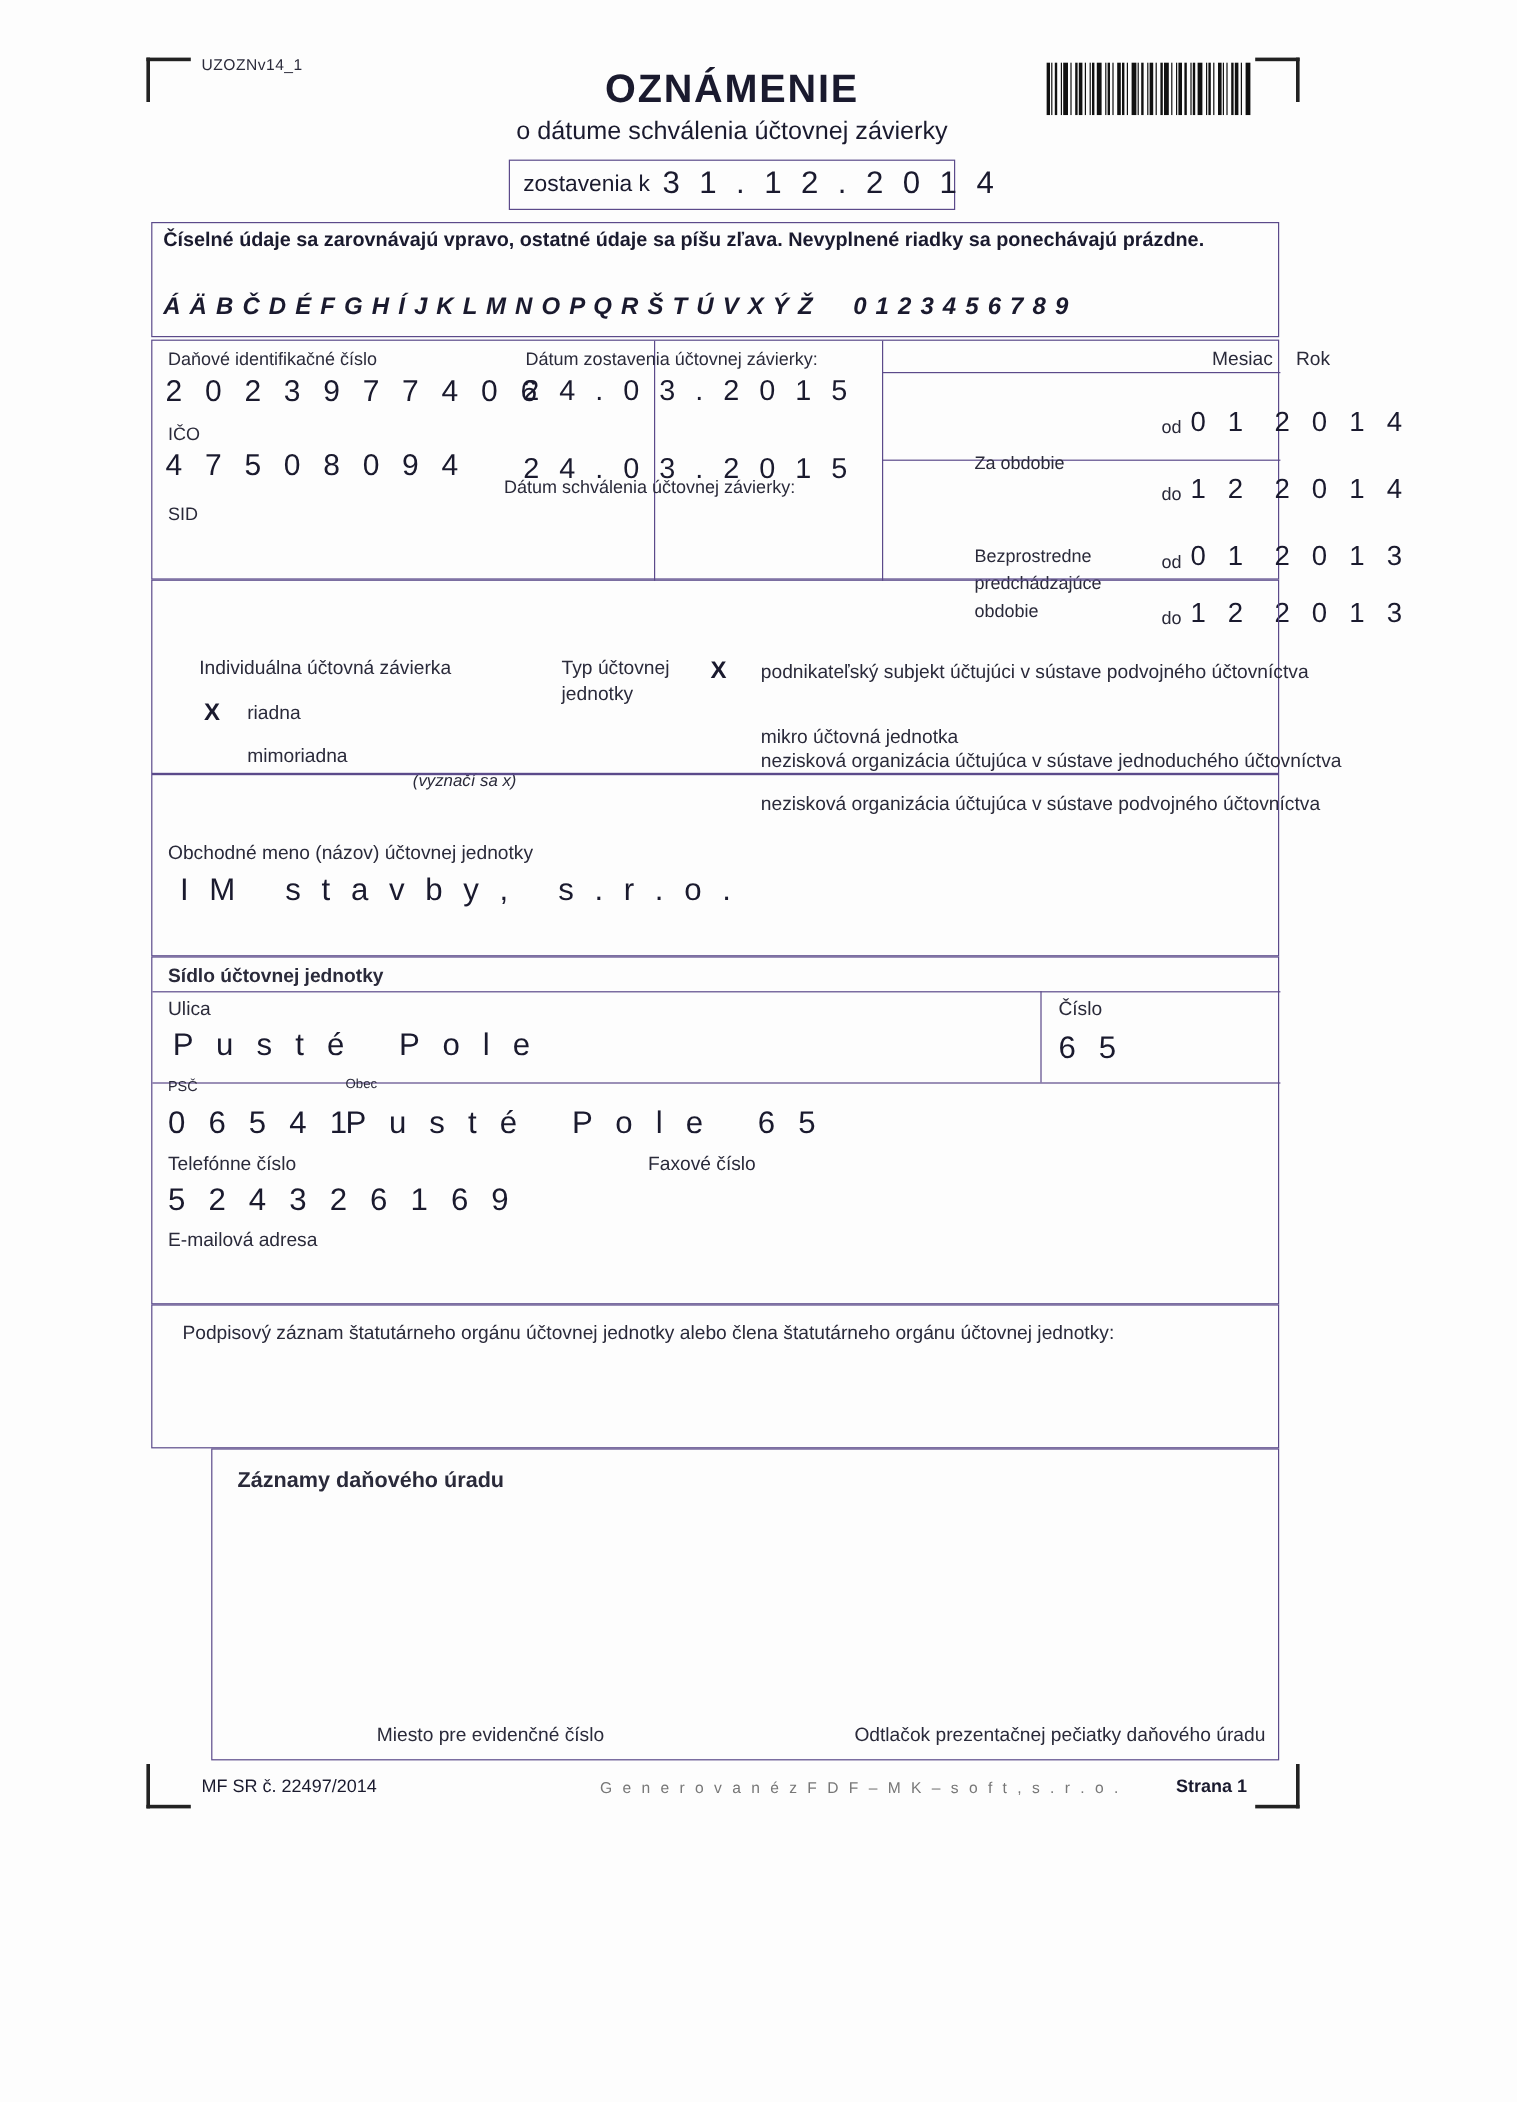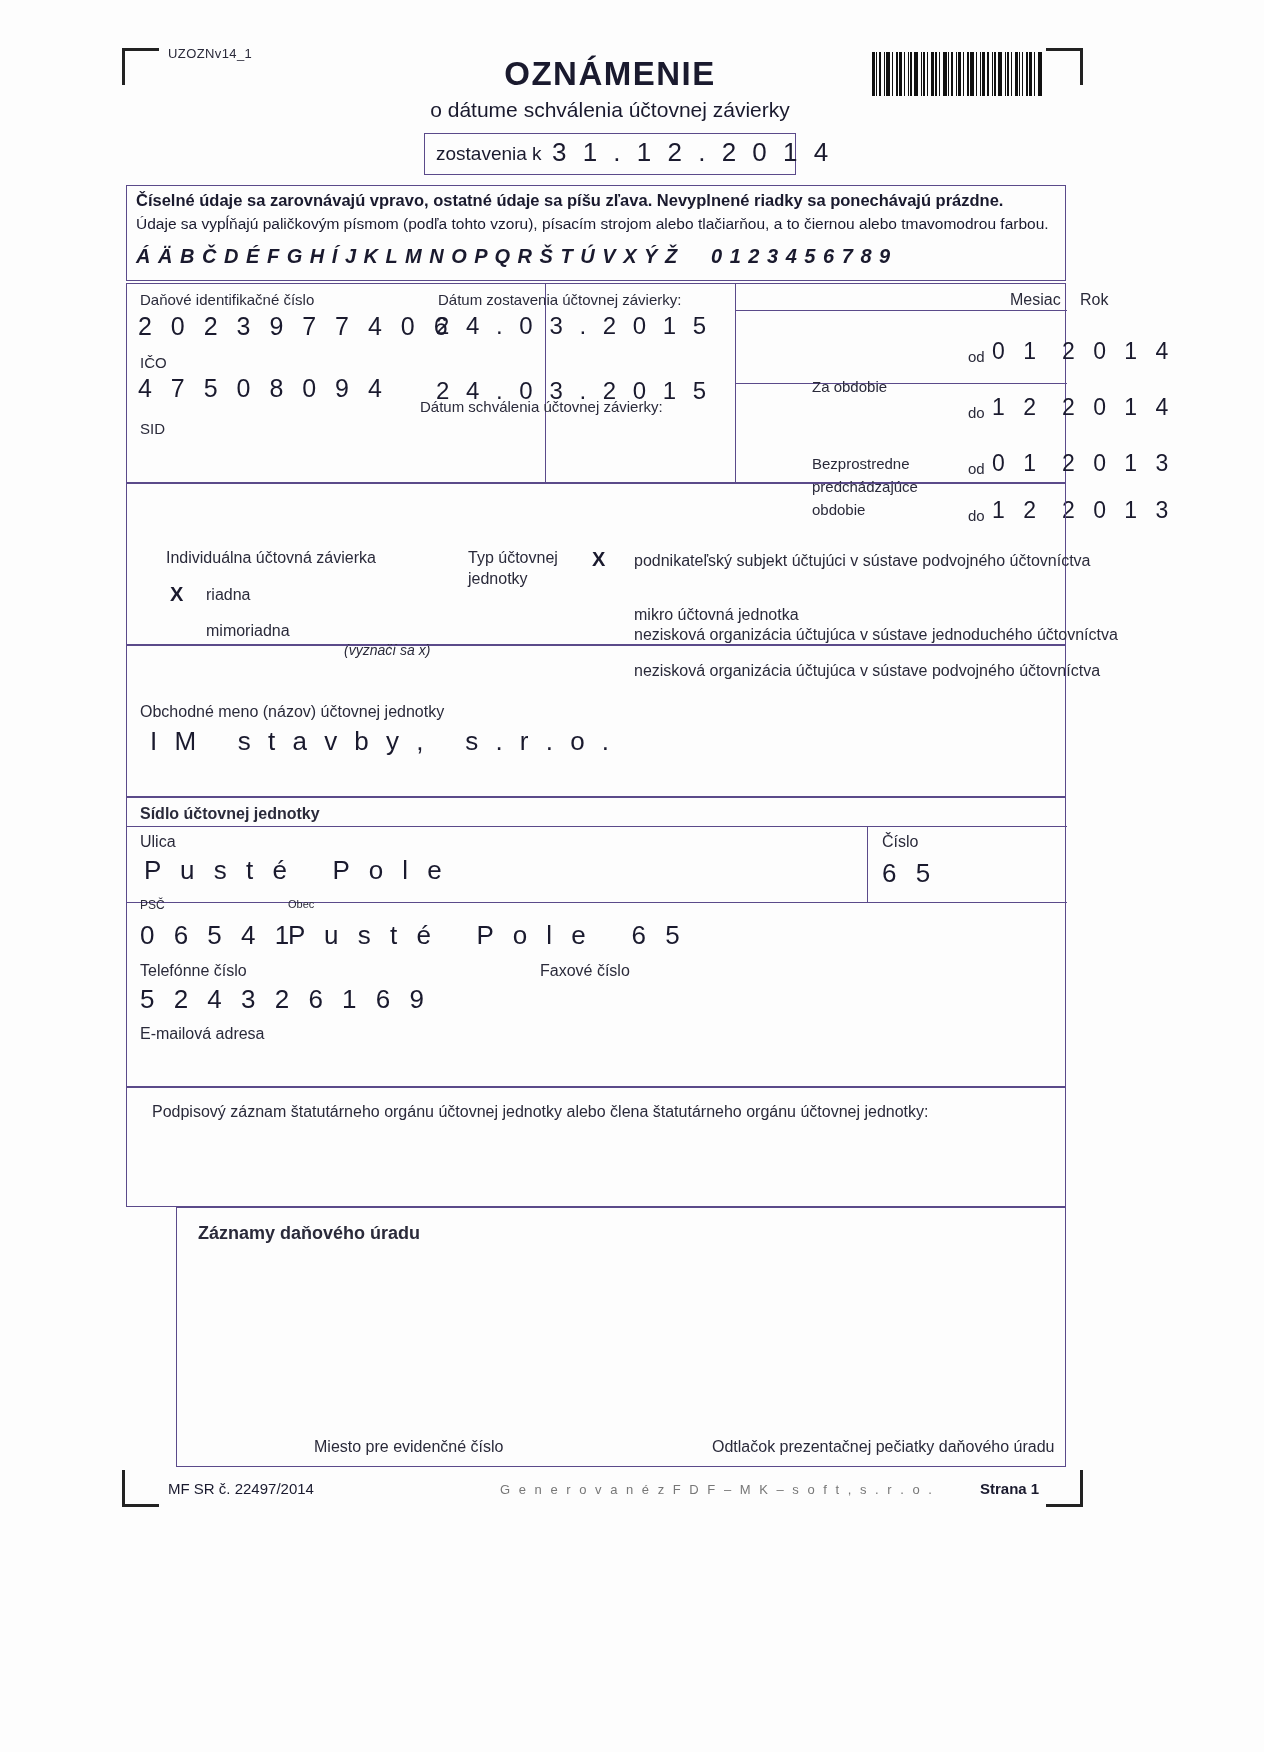--- a/index.html
+++ b/index.html
@@ -177,21 +177,20 @@
   <div class="subtitle">o dátume schválenia účtovnej závierky</div>
 
   <div class="barcode" id="barcode"><i style="width:3px"></i><i style="width:1px;background:transparent"></i><i style="width:1px"></i><i style="width:2px;background:transparent"></i><i style="width:2px"></i><i style="width:3px;background:transparent"></i><i style="width:1px"></i><i style="width:1px;background:transparent"></i><i style="width:4px"></i><i style="width:2px;background:transparent"></i><i style="width:1px"></i><i style="width:3px;background:transparent"></i><i style="width:2px"></i><i style="width:1px;background:transparent"></i><i style="width:3px"></i><i style="width:2px;background:transparent"></i><i style="width:1px"></i><i style="width:3px;background:transparent"></i><i style="width:1px"></i><i style="width:1px;background:transparent"></i><i style="width:2px"></i><i style="width:2px;background:transparent"></i><i style="width:4px"></i><i style="width:3px;background:transparent"></i><i style="width:1px"></i><i style="width:1px;background:transparent"></i><i style="width:2px"></i><i style="width:2px;background:transparent"></i><i style="width:1px"></i><i style="width:3px;background:transparent"></i><i style="width:3px"></i><i style="width:1px;background:transparent"></i><i style="width:2px"></i><i style="width:2px;background:transparent"></i><i style="width:1px"></i><i style="width:3px;background:transparent"></i><i style="width:4px"></i><i style="width:1px;background:transparent"></i><i style="width:1px"></i><i style="width:2px;background:transparent"></i><i style="width:2px"></i><i style="width:3px;background:transparent"></i><i style="width:1px"></i><i style="width:1px;background:transparent"></i><i style="width:3px"></i><i style="width:2px;background:transparent"></i><i style="width:1px"></i><i style="width:3px;background:transparent"></i><i style="width:2px"></i><i style="width:1px;background:transparent"></i><i style="width:4px"></i><i style="width:2px;background:transparent"></i><i style="width:1px"></i><i style="width:3px;background:transparent"></i><i style="width:1px"></i><i style="width:1px;background:transparent"></i><i style="width:3px"></i><i style="width:2px;background:transparent"></i><i style="width:2px"></i><i style="width:3px;background:transparent"></i><i style="width:1px"></i><i style="width:1px;background:transparent"></i><i style="width:2px"></i><i style="width:2px;background:transparent"></i><i style="width:4px"></i><i style="width:3px;background:transparent"></i><i style="width:1px"></i><i style="width:1px;background:transparent"></i><i style="width:2px"></i><i style="width:2px;background:transparent"></i><i style="width:1px"></i><i style="width:3px;background:transparent"></i><i style="width:3px"></i><i style="width:1px;background:transparent"></i><i style="width:1px"></i><i style="width:2px;background:transparent"></i><i style="width:1px"></i><i style="width:3px;background:transparent"></i><i style="width:2px"></i><i style="width:1px;background:transparent"></i><i style="width:3px"></i><i style="width:2px;background:transparent"></i><i style="width:1px"></i><i style="width:3px;background:transparent"></i><i style="width:4px"></i><i style="width:1px;background:transparent"></i></div>
 
   <div class="zostavena-box"></div>
   <div class="zostavena-label">zostavenia k</div>
   <div class="zostavena-date">3 1 . 1 2 . 2 0 1 4</div>
 
   <div class="block instr"></div>
   <div class="instr-l1">Číselné údaje sa zarovnávajú vpravo, ostatné údaje sa píšu zľava. Nevyplnené riadky sa ponechávajú prázdne.</div>
-  <div class="instr-l2">Údaje sa vypĺňajú paličkovým písmom (podľa tohto vzoru), písacím strojom alebo tlačiarňou, a to čiernou alebo tmavomodrou farbou.</div>
   <div class="alpha">Á Ä B Č D É F G H Í J K L M N O P Q R Š T Ú V X Ý Ž     0 1 2 3 4 5 6 7 8 9</div>
 
   <div class="block ident">
     <div class="vline1"></div>
     <div class="vline2"></div>
     <div class="hline2"></div>
     <div class="hline1"></div>
   </div>
 
   <div class="lbl" style="left:140px; top:291px;">Daňové identifikačné číslo</div>

